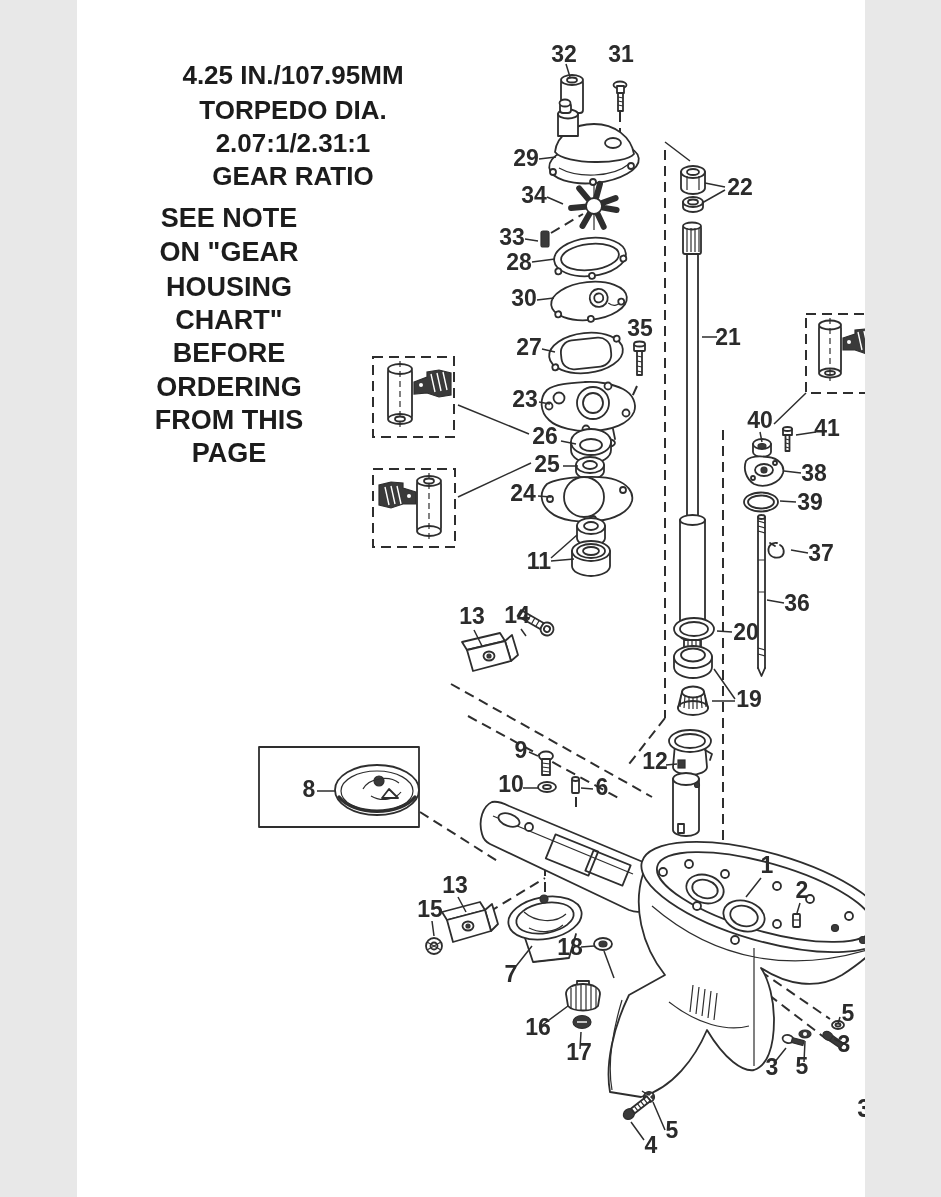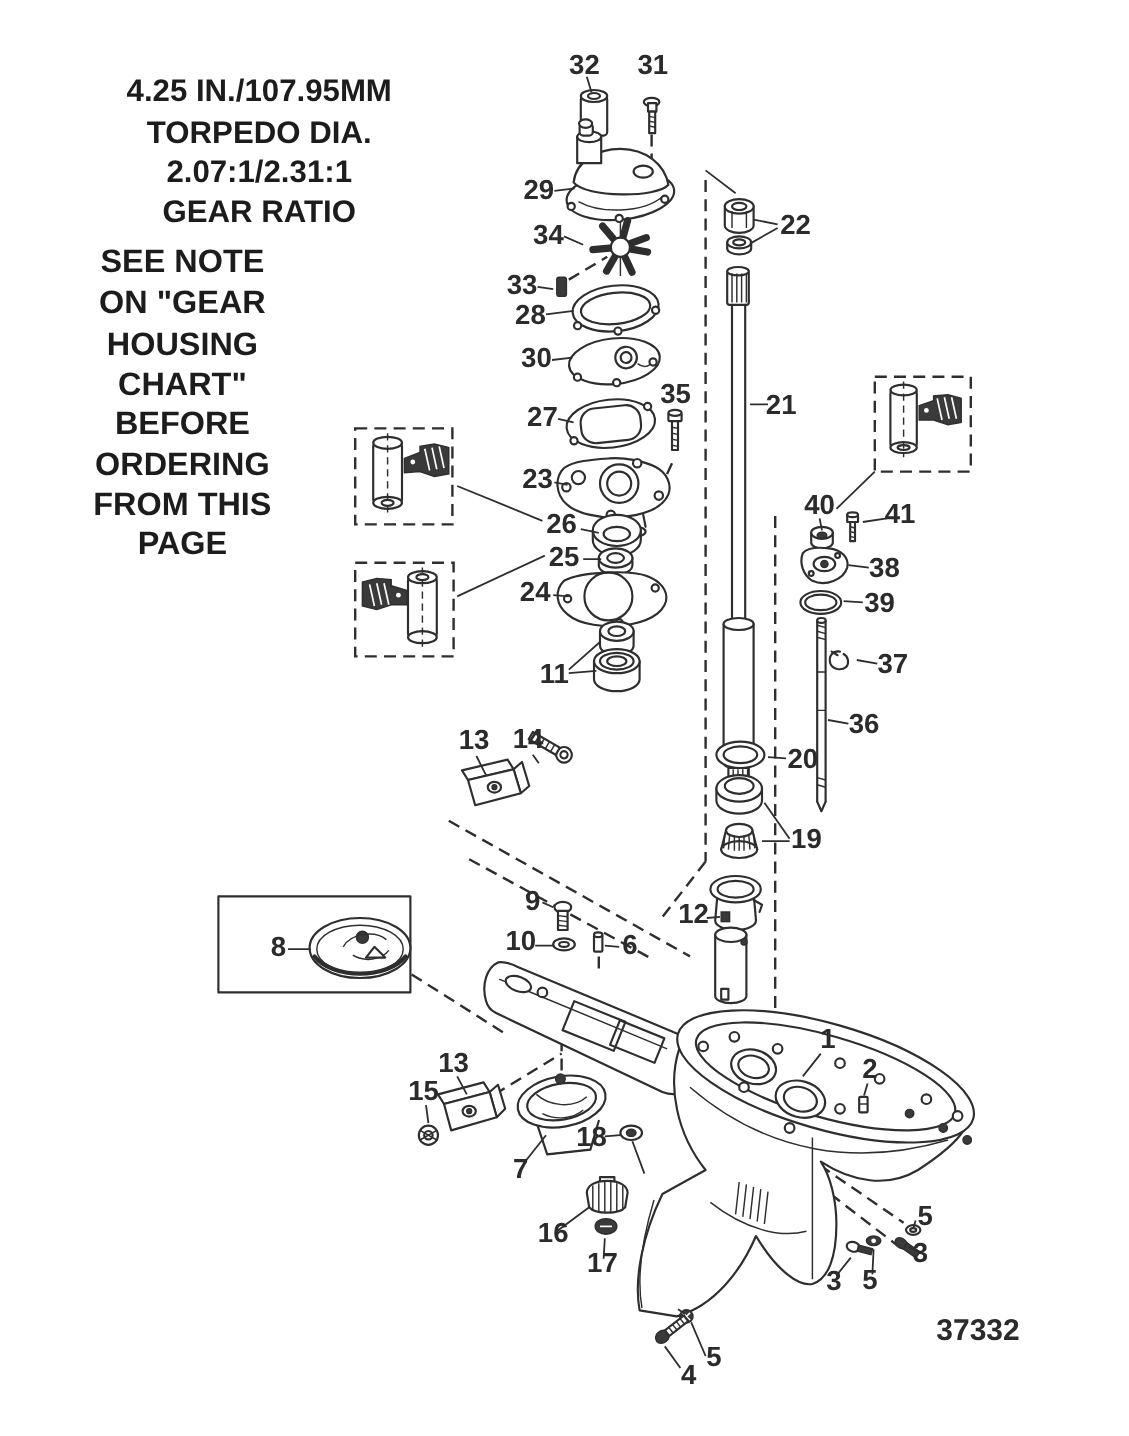--- a/index.html
+++ b/index.html
@@ -1,16 +1,16 @@
 <!DOCTYPE html>
 <html><head>
 <meta charset="utf-8">
 <style>
   html,body{margin:0;padding:0;background:#e8e8e8;}
-  .page{position:relative;width:941px;height:1197px;background:#ffffff;margin:0 auto;
+  .page{position:relative;width:788px;height:1197px;background:#ffffff;margin:0 auto;
         font-family:"Liberation Sans",sans-serif;overflow:hidden;}
   svg{position:absolute;left:0;top:0;}
   .ln{fill:none;stroke:#2e2e2e;stroke-width:1.8;stroke-linecap:round;stroke-linejoin:round;}
   .lnf{fill:#ffffff;stroke:#2e2e2e;stroke-width:1.8;stroke-linecap:round;stroke-linejoin:round;}
   .thin{fill:none;stroke:#2e2e2e;stroke-width:1.2;}
   .lead{fill:none;stroke:#2e2e2e;stroke-width:1.5;}
   .dashf{fill:none;stroke:#2e2e2e;stroke-width:2;stroke-dasharray:10 6;}
   .dark{fill:#3a3a3a;stroke:#2e2e2e;stroke-width:1.2;}
   .hatchw{stroke:#ffffff;stroke-width:1.4;fill:none;}
   .callout{font:bold 23px "Liberation Sans",sans-serif;fill:#2b2b2b;text-anchor:middle;}

